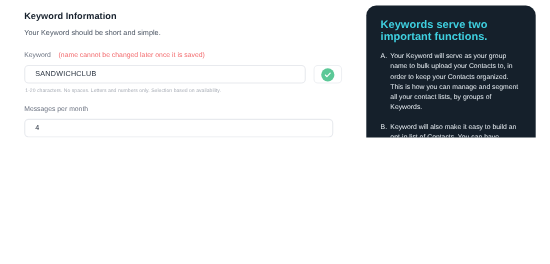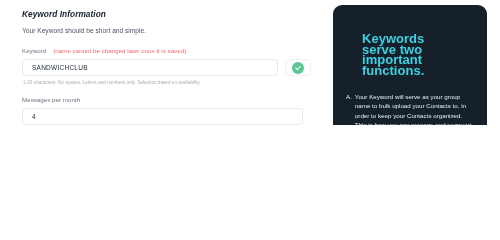--- a/index.html
+++ b/index.html
@@ -32,21 +32,20 @@
     box-sizing: border-box;
     padding: 9px 0 0 22px;
   }
   .section-title {
     font-size: 8.3px;
     font-weight: bold;
     color: #16202c;
     letter-spacing: 0.05px;
     line-height: 11px;
     margin: 0;
-    font-style: italic;
   }
   .section-sub {
     font-size: 6.6px;
     color: #4b5563;
     line-height: 9px;
     margin: 6px 0 0 0;
     letter-spacing: 0.02px;
   }
 
   .field-label-row {
@@ -136,26 +135,26 @@
     top: 5px;
     width: 154px;
     height: 136px;
     background: #15202b;
     border-radius: 9px;
     box-sizing: border-box;
     padding: 13px 12px 0 13px;
     overflow: hidden;
   }
   .info-heading {
-    font-size: 13px;
+    font-size: 10px;
     font-weight: bold;
     color: #3fd0e0;
     line-height: 10.5px;
     letter-spacing: 0.02px;
-    margin: 16px;
+    margin: 0;
   }
   .info-item {
     display: flex;
     margin-top: 8px;
     gap: 3px;
   }
   .info-marker {
     font-size: 6.2px;
     color: #e8eef3;
     line-height: 9.3px;

